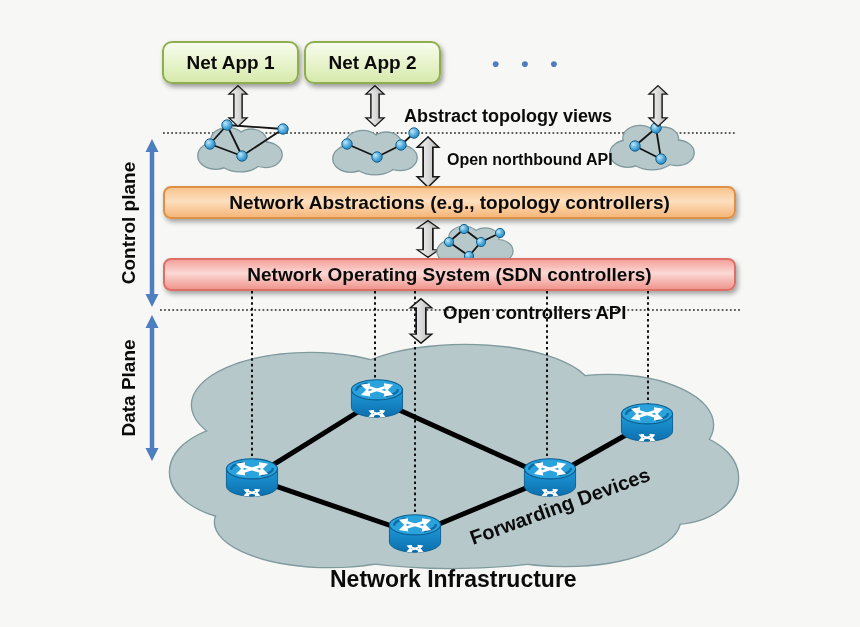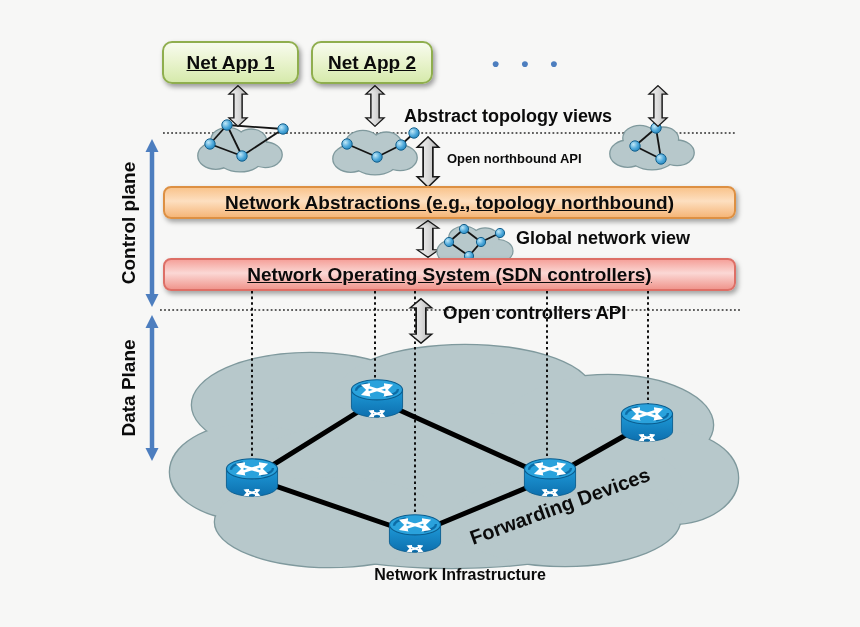--- a/index.html
+++ b/index.html
@@ -1,20 +1,20 @@
 <!DOCTYPE html>
 <html><head>
 <meta charset="utf-8">
 <style>
   html,body{margin:0;padding:0;background:#f7f7f6;}
   #stage{position:relative;width:860px;height:627px;background:#f7f7f6;overflow:hidden;
          font-family:"Liberation Sans",sans-serif;color:#0b0b0b;}
   #diagram-svg{position:absolute;left:0;top:0;z-index:1;}
   .txt{position:absolute;z-index:2;font-weight:bold;white-space:nowrap;}
-  .box{position:absolute;z-index:2;box-sizing:border-box;font-weight:bold;text-align:center;text-decoration:underline;}
+  .box{position:absolute;z-index:2;box-sizing:border-box;font-weight:bold;text-align:center;}
   .napp{height:43px;line-height:39px;font-size:19px;border:2px solid #8fae4e;border-radius:10px;
         background:linear-gradient(#f7fbee,#eaf4d0 45%,#d6eaac);
         box-shadow:2px 3px 5px rgba(0,0,0,.38);}
   .bar{width:573px;height:33px;line-height:29px;font-size:19px;border-radius:8px;
        box-shadow:2px 3px 5px rgba(0,0,0,.35);}
   .bar.orange{background:linear-gradient(#f9c48d,#fddfc0 45%,#f5b678);border:2px solid #dd9043;}
   .bar.red{background:linear-gradient(#f5a29b,#fbd8d5 45%,#f0968d);border:2px solid #dd6f66;}
   .vlabel{transform:rotate(-90deg);transform-origin:center;text-align:center;font-size:19px;}
   .dots{font-size:21px;color:#4d7ebf;letter-spacing:8px;font-weight:bold;}
   .ital{font-style:italic;}
@@ -206,36 +206,35 @@
   <g>
     <line class="barrow" x1="152" y1="326" x2="152" y2="450"></line>
     <polygon class="bhead" points="145.5,328 158.5,328 152,315"></polygon>
     <polygon class="bhead" points="145.5,448 158.5,448 152,461"></polygon>
   </g>
 </svg>
 
 <div class="box napp" style="left:162px;top:41px;width:137px;">
   <span>Net App 1</span>
 </div>
-<div class="box napp" style="left:311px;top:41px;width:122px;">
+<div class="box napp" style="left:304px;top:41px;width:137px;">
   <span>Net App 2</span>
 </div>
 <div class="txt dots" style="left:492px;top:52px;">• • •</div>
 
 <div class="box bar orange" style="left:163px;top:186px;">
-  <span>Network Abstractions (e.g., topology northbound)</span>
+  <span>Network Abstractions (e.g., topology controllers)</span>
 </div>
 <div class="box bar red" style="left:163px;top:258px;">
   <span>Network Operating System (SDN controllers)</span>
 </div>
 
 <div class="txt" style="left:404px;top:106px;font-size:18px;">Abstract topology views</div>
-<div class="txt" style="left:447px;top:151px;font-size:13px;">Open northbound API</div>
-<div class="txt" style="left:516px;top:228px;font-size:18px;">Global network view</div>
+<div class="txt" style="left:447px;top:151px;font-size:16px;">Open northbound API</div>
 <div class="txt" style="left:443px;top:302px;font-size:18.5px;">Open controllers API</div>
 
 <div class="txt vlabel" style="left:45px;top:211px;width:170px;height:24px;">Control plane</div>
 <div class="txt vlabel" style="left:45px;top:376px;width:170px;height:24px;">Data Plane</div>
 
 <div class="txt" style="left:445px;top:495px;width:230px;text-align:center;font-size:20px;transform:rotate(-20deg);">Forwarding Devices</div>
-<div class="txt" style="left:330px;top:566px;width:260px;text-align:center;font-size:16px;">Network Infrastructure</div>
+<div class="txt" style="left:330px;top:566px;width:260px;font-size:23px;">Network Infrastructure</div>
 
 </div>
 
 </body></html>

